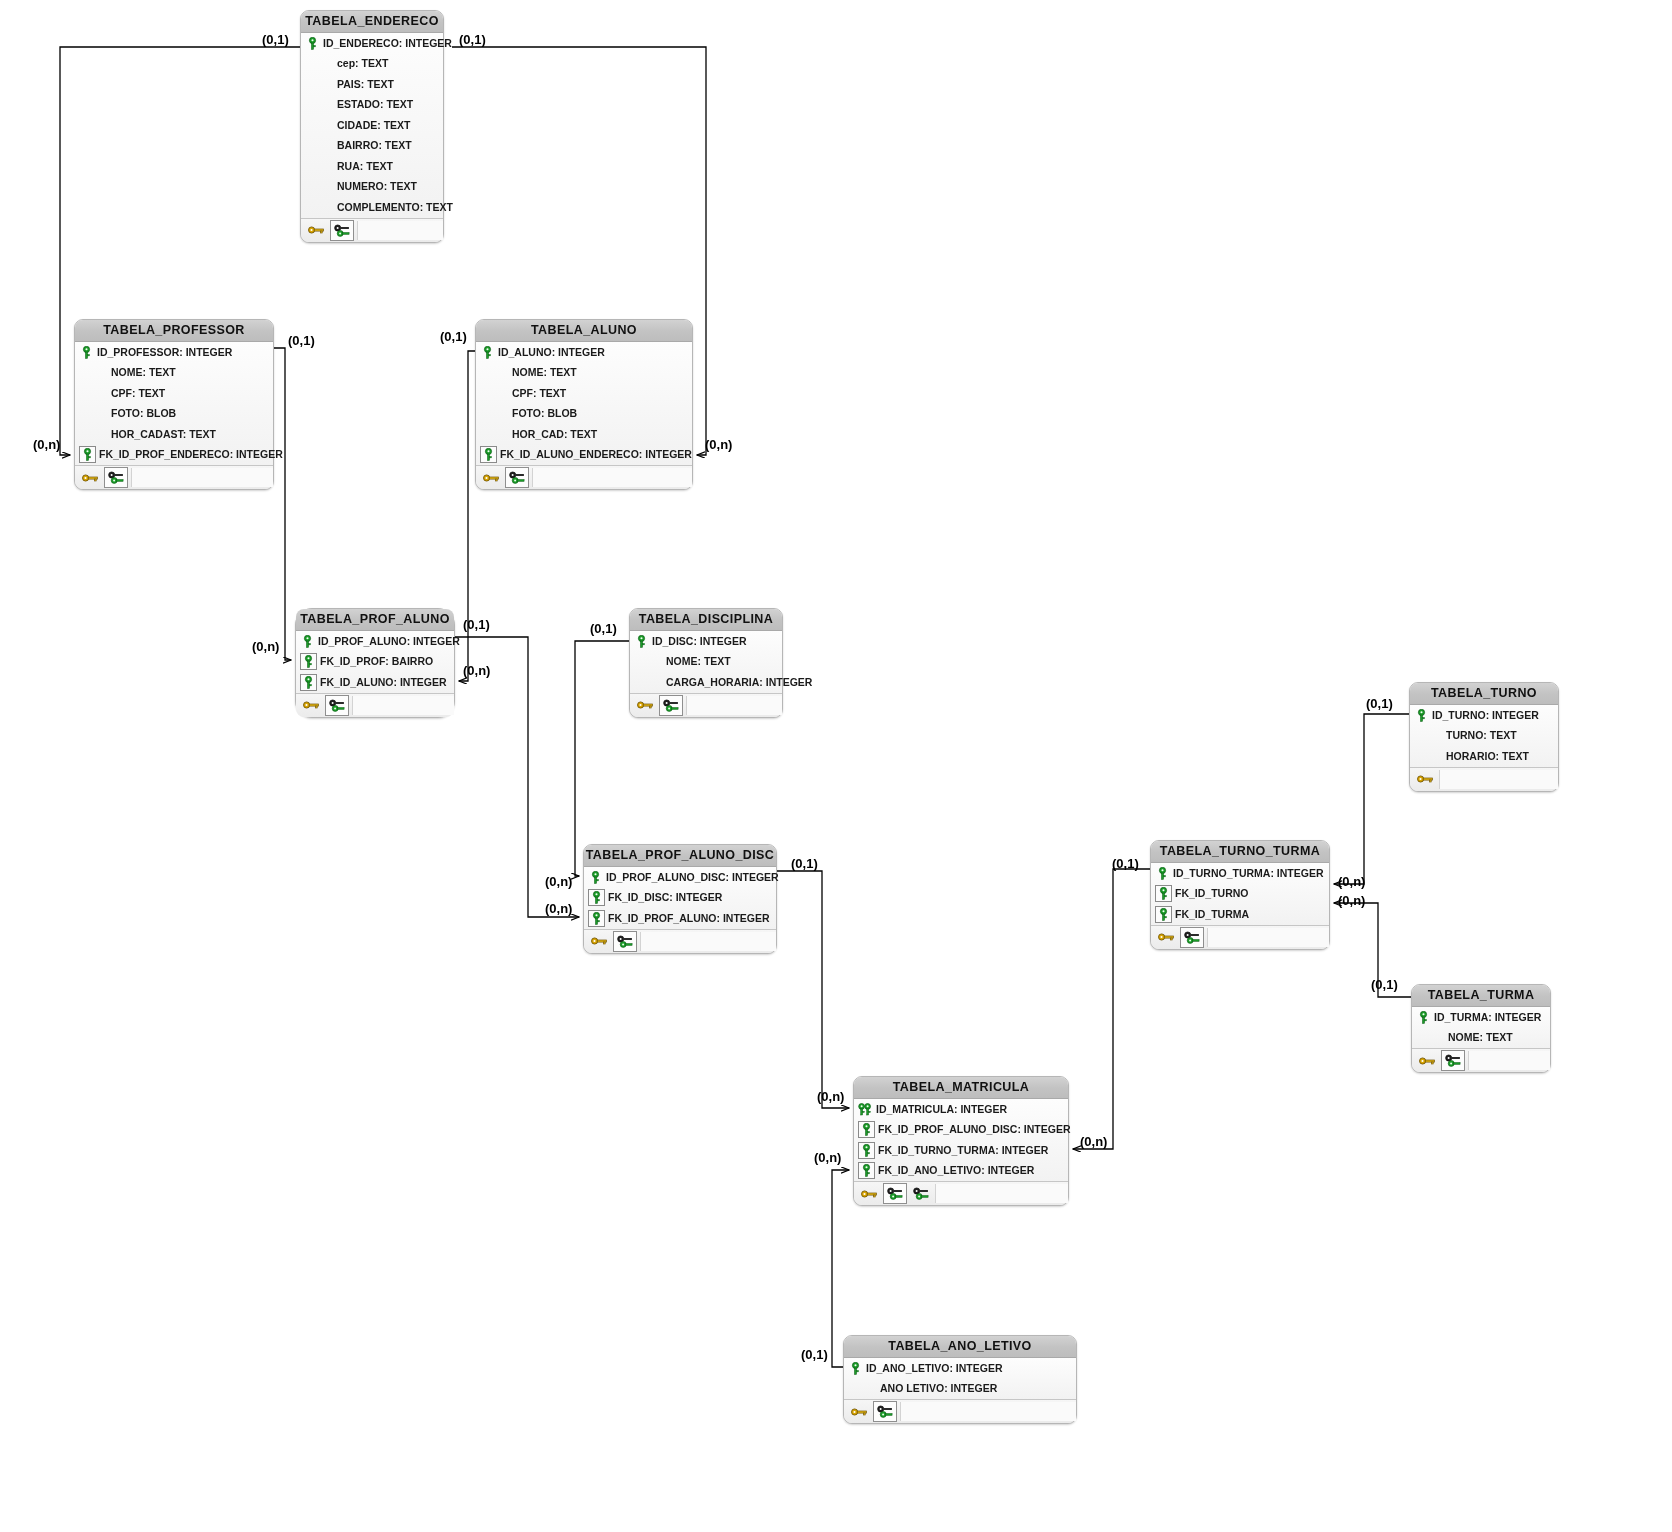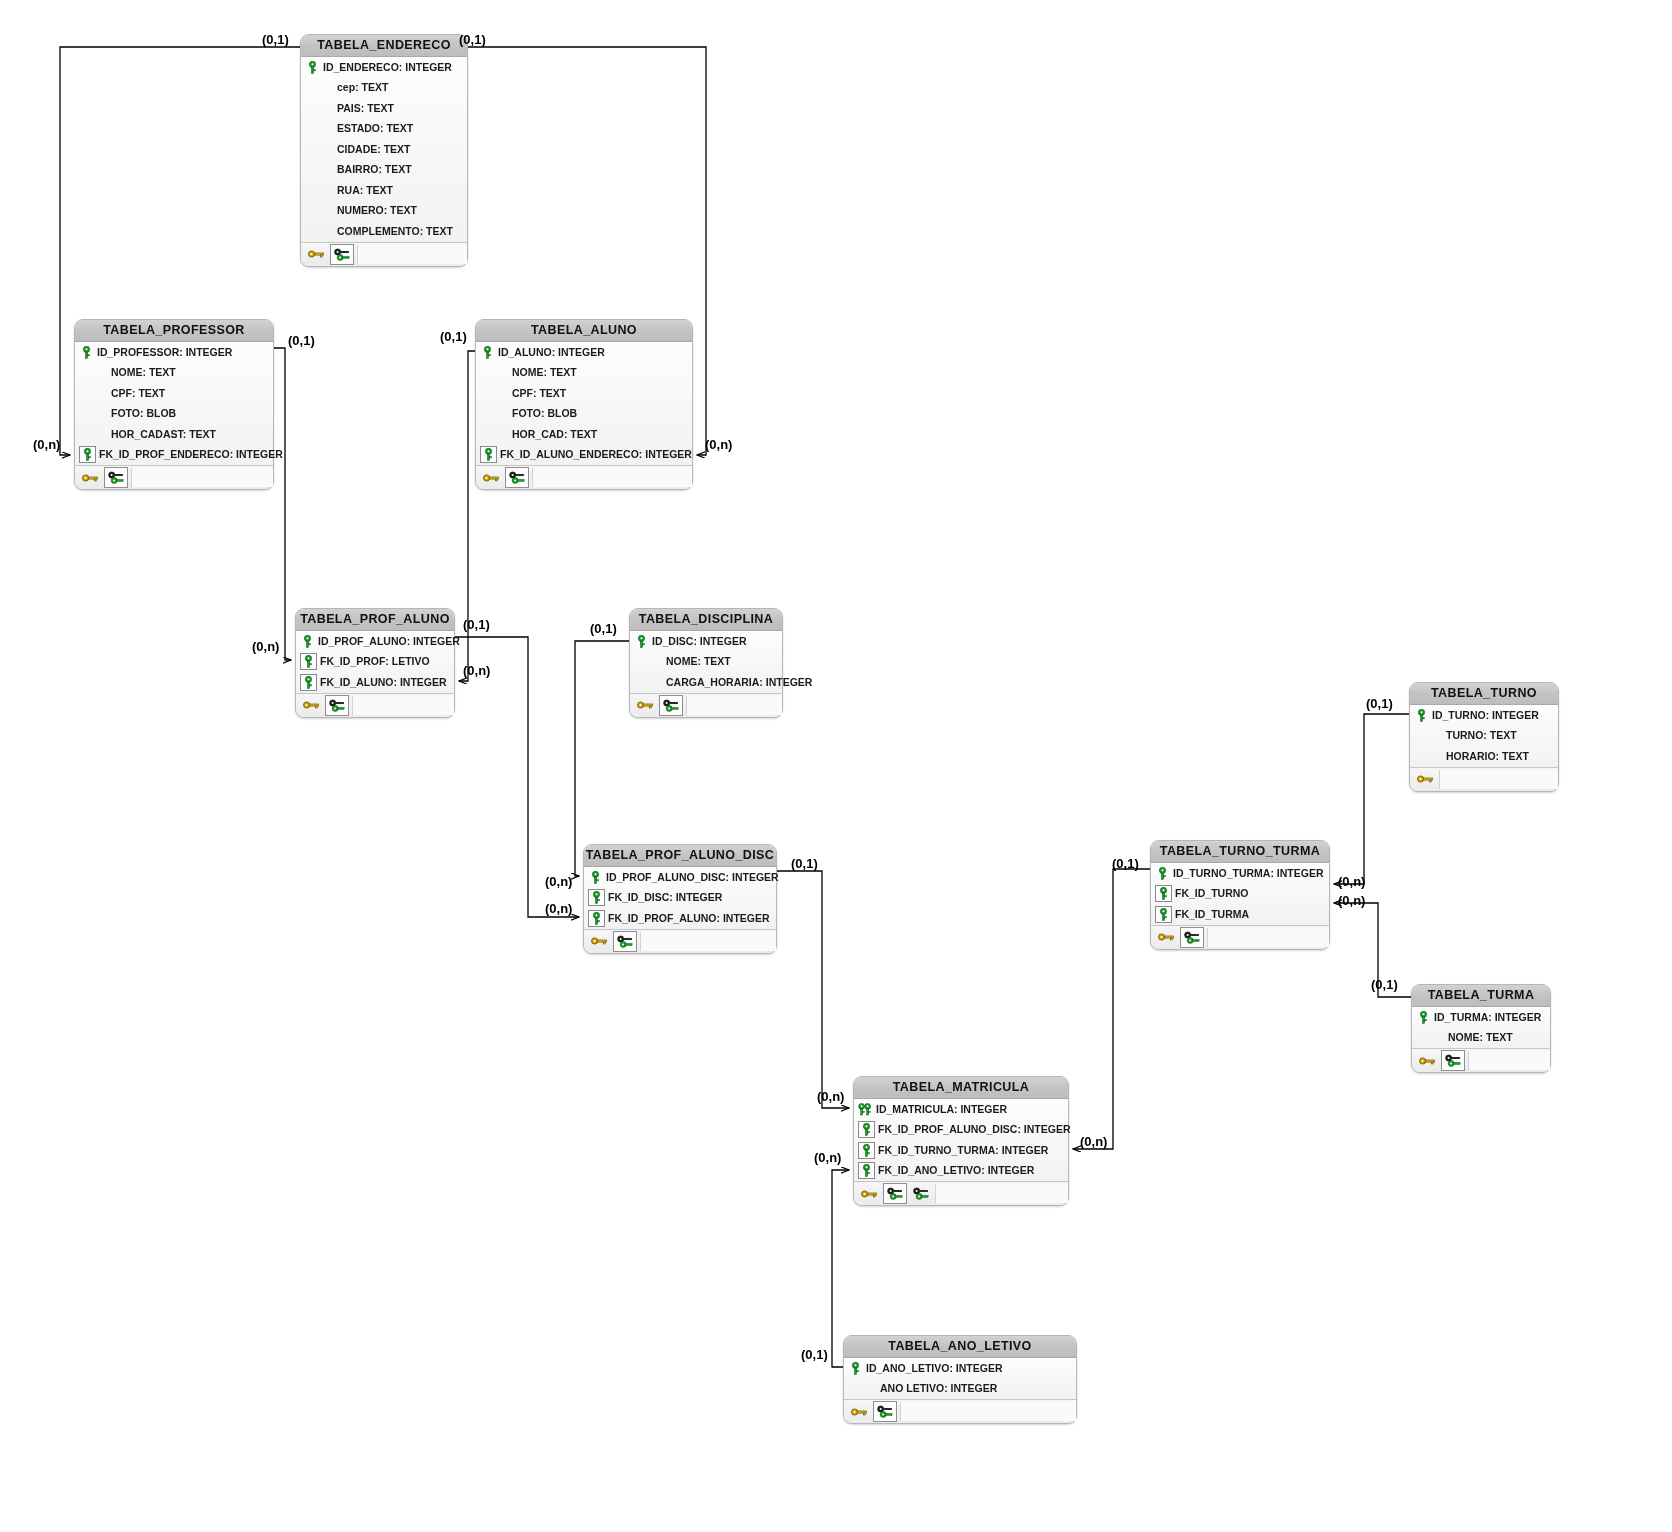--- a/index.html
+++ b/index.html
@@ -69,21 +69,21 @@
 
       <path d="M1411,997 L1378,997 L1378,903 L1334,903" marker-end="url(#arw)"></path>
 
       <path d="M1150,869 L1113,869 L1113,1149 L1073,1149" marker-end="url(#arw)"></path>
 
       <path d="M843,1367 L832,1367 L832,1170 L849,1170" marker-end="url(#arw)"></path>
     </g>
   </svg>
 
   <div id="entities">
-      <div class="entity" style="left: 300px; top: 34px; width: 168px;">
+      <div class="entity" style="left: 300px; top: 10px; width: 144px;">
         <div class="ent-title">TABELA_ENDERECO</div>
         <div class="ent-body">
           <div class="attr">
             <span class="ico">
               <svg width="11" height="13" viewBox="0 0 11 13">
                 <circle cx="5.5" cy="3.4" r="3.1" fill="#1a9c27" stroke="#0d5c17" stroke-width=".7"></circle>
                 <circle cx="5.5" cy="3.3" r="1.05" fill="#f2fff2"></circle>
                 <rect x="4.5" y="6" width="2" height="6.4" fill="#1a9c27" stroke="#0d5c17" stroke-width=".55"></rect>
                 <rect x="6.5" y="8.4" width="2" height="1.5" fill="#1a9c27" stroke="#0d5c17" stroke-width=".4"></rect>
               </svg>
@@ -266,21 +266,21 @@
               <circle cx="3.6" cy="4" r="1" fill="#ffffff"></circle>
               <rect x="6.3" y="3" width="8.6" height="2" fill="#2a2a2a"></rect>
               <circle cx="6.2" cy="9.4" r="3" fill="#1a9c27" stroke="#0d5c17" stroke-width=".6"></circle>
               <circle cx="6.1" cy="9.4" r="1" fill="#eaffea"></circle>
               <rect x="8.7" y="8.5" width="6.4" height="1.9" fill="#1a9c27" stroke="#0d5c17" stroke-width=".5"></rect>
             </svg>
           </span>
           <span class="filler"></span>
         </div>
       </div>
-      <div class="entity" style="left: 295px; top: 608px; width: 160px;">
+      <div class="entity" style="left: 295px; top: 608px; width: 160px; border-radius: 17px;">
         <div class="ent-title">TABELA_PROF_ALUNO</div>
         <div class="ent-body">
           <div class="attr">
             <span class="ico">
               <svg width="11" height="13" viewBox="0 0 11 13">
                 <circle cx="5.5" cy="3.4" r="3.1" fill="#1a9c27" stroke="#0d5c17" stroke-width=".7"></circle>
                 <circle cx="5.5" cy="3.3" r="1.05" fill="#f2fff2"></circle>
                 <rect x="4.5" y="6" width="2" height="6.4" fill="#1a9c27" stroke="#0d5c17" stroke-width=".55"></rect>
                 <rect x="6.5" y="8.4" width="2" height="1.5" fill="#1a9c27" stroke="#0d5c17" stroke-width=".4"></rect>
               </svg>
@@ -289,21 +289,21 @@
           </div>
           <div class="attr">
             <span class="ico" style="border:1px solid #8a8a8a;background:#fcfcfc;width:14px;height:15px;">
               <svg width="11" height="13" viewBox="0 0 11 13">
                 <circle cx="5.5" cy="3.4" r="3.1" fill="#1a9c27" stroke="#0d5c17" stroke-width=".7"></circle>
                 <circle cx="5.5" cy="3.3" r="1.05" fill="#f2fff2"></circle>
                 <rect x="4.5" y="6" width="2" height="6.4" fill="#1a9c27" stroke="#0d5c17" stroke-width=".55"></rect>
                 <rect x="6.5" y="8.4" width="2" height="1.5" fill="#1a9c27" stroke="#0d5c17" stroke-width=".4"></rect>
               </svg>
             </span>
-            <span class="lbl">FK_ID_PROF: LETIVO</span>
+            <span class="lbl">FK_ID_PROF: BAIRRO</span>
           </div>
           <div class="attr">
             <span class="ico" style="border:1px solid #8a8a8a;background:#fcfcfc;width:14px;height:15px;">
               <svg width="11" height="13" viewBox="0 0 11 13">
                 <circle cx="5.5" cy="3.4" r="3.1" fill="#1a9c27" stroke="#0d5c17" stroke-width=".7"></circle>
                 <circle cx="5.5" cy="3.3" r="1.05" fill="#f2fff2"></circle>
                 <rect x="4.5" y="6" width="2" height="6.4" fill="#1a9c27" stroke="#0d5c17" stroke-width=".55"></rect>
                 <rect x="6.5" y="8.4" width="2" height="1.5" fill="#1a9c27" stroke="#0d5c17" stroke-width=".4"></rect>
               </svg>
             </span>

